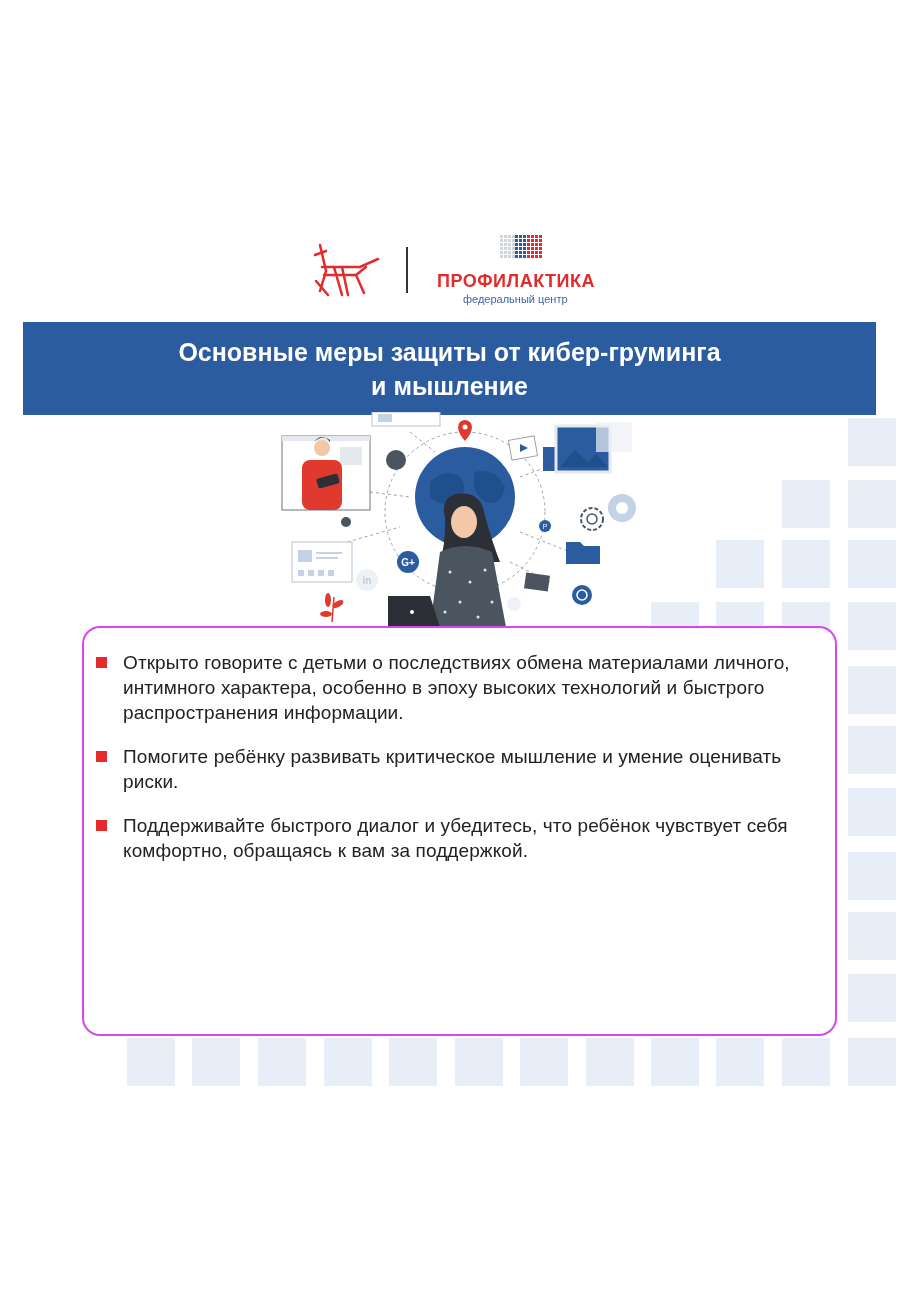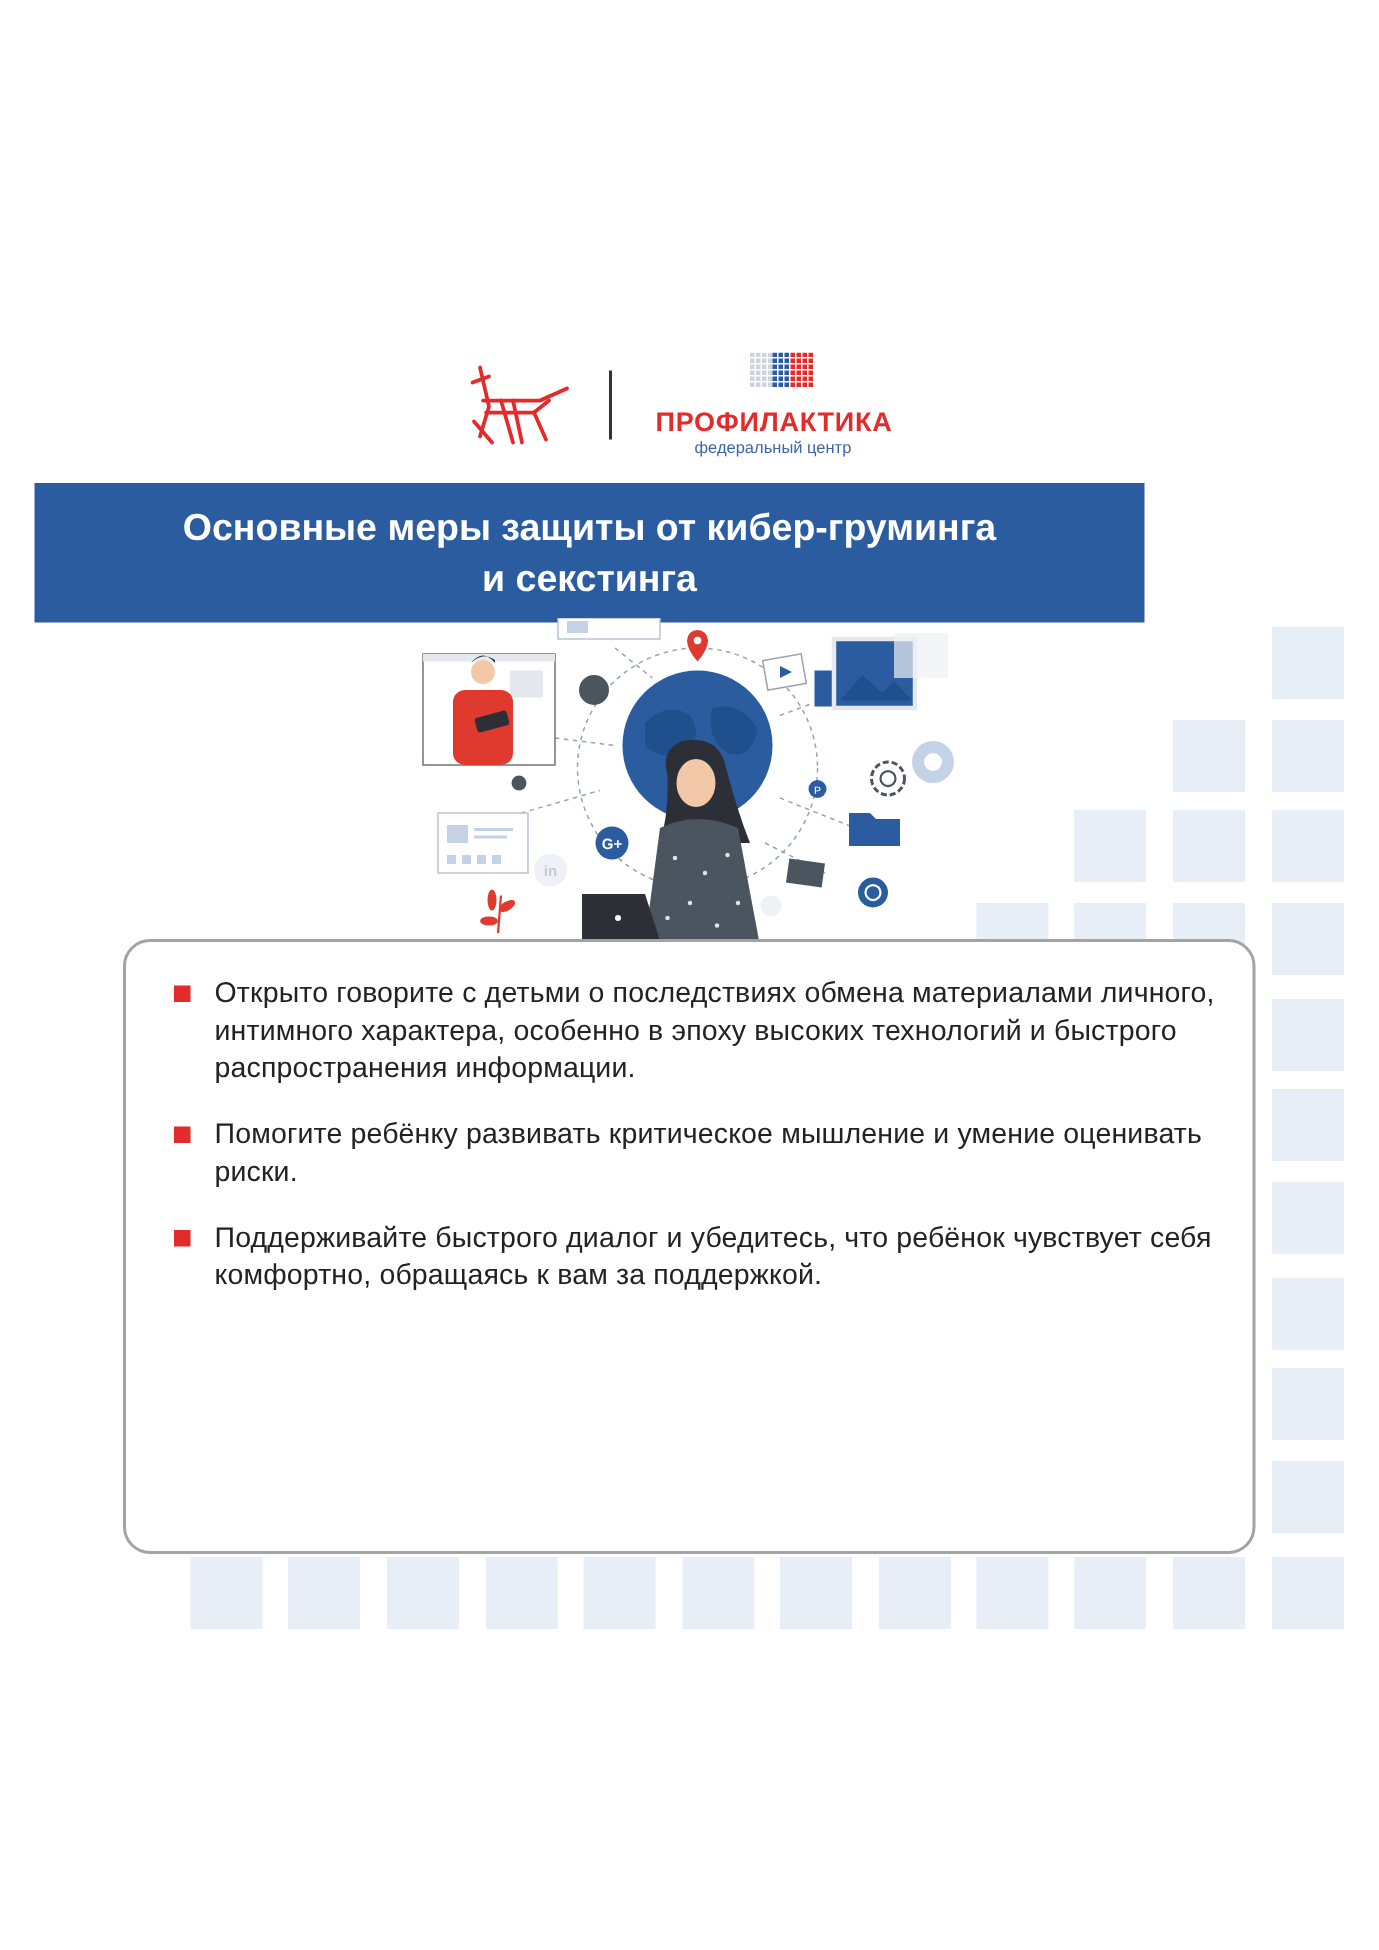--- a/index.html
+++ b/index.html
@@ -8,28 +8,28 @@
 
   .bg-square { position:absolute; width:48px; height:48px; background:#e8eef8; }
 
   .logo-row { position:absolute; top:235px; left:0; width:919px; height:70px;padding-left:12px; }
   .horse-logo { position:absolute; left:312px; top:6px; width:70px; height:56px; }
   .logo-divider { position:absolute; left:406px; top:12px; width:2px; height:46px; background:#333; }
   .flag-grid { position:absolute; left:500px; top:0; width:42px; height:28px; }
   .brand-name { position:absolute; left:437px; top:36px; font-weight:bold; font-size:18px; color:#e32b2b; letter-spacing:0.5px; }
   .brand-sub { position:absolute; left:463px; top:58px; font-size:11px; color:#3e64a8; }
 
-  .title-band { position:absolute; left:23px; top:322px; width:740px; height:93px; background:#2a5c9f;
+  .title-band { position:absolute; left:23px; top:322px; width:853px; height:93px; background:#2a5c9f;
                 display:flex; flex-direction:column; align-items:center; justify-content:center; }
   .title-line { color:#ffffff; font-weight:bold; font-size:25px; line-height:34px; text-align:center; }
 
   .illustration { position:absolute; left:270px; top:412px; width:380px; height:215px; }
 
   .card { position:absolute; left:82px; top:626px; width:755px; height:410px; background:#ffffff;
-          border:2px solid #a3a3a3; border-radius:18px; padding:22px 20px 0 32px; }
+          border:2px solid #d946ef; border-radius:18px; padding:22px 20px 0 12px; }
   .bullet { display:flex; align-items:flex-start; margin-bottom:19px; }
   .bullet-mark { width:11px; height:11px; background:#e32b2b; margin-top:7px; margin-right:16px; flex:0 0 11px; }
   .bullet-text { font-size:19px; line-height:25px; color:#222222; letter-spacing:0.1px; }
 </style>
 </head>
 <body>
 
 <div>
 
   <div class="bg-square" style="left:848px;top:418px;"></div>
@@ -151,21 +151,21 @@
         <rect x="35" y="20" width="3" height="3"></rect>
         <rect x="39" y="20" width="3" height="3"></rect>
     </g>
   </svg>
   <div class="brand-name">ПРОФИЛАКТИКА</div>
   <div class="brand-sub">федеральный центр</div>
 </div>
 
 <div class="title-band">
   <div class="title-line">Основные меры защиты от кибер-груминга</div>
-  <div class="title-line">и секстинга</div>
+  <div class="title-line">и мышление</div>
 </div>
 
 <svg class="illustration" viewBox="0 0 380 215">
 
   <g stroke="#9aa3ad" stroke-width="1" stroke-dasharray="3,3" fill="none">
     <circle cx="195" cy="100" r="80"></circle>
     <line x1="100" y1="80" x2="140" y2="85"></line>
     <line x1="60" y1="135" x2="130" y2="115"></line>
     <line x1="140" y1="20" x2="165" y2="40"></line>
     <line x1="250" y1="65" x2="290" y2="50"></line>

